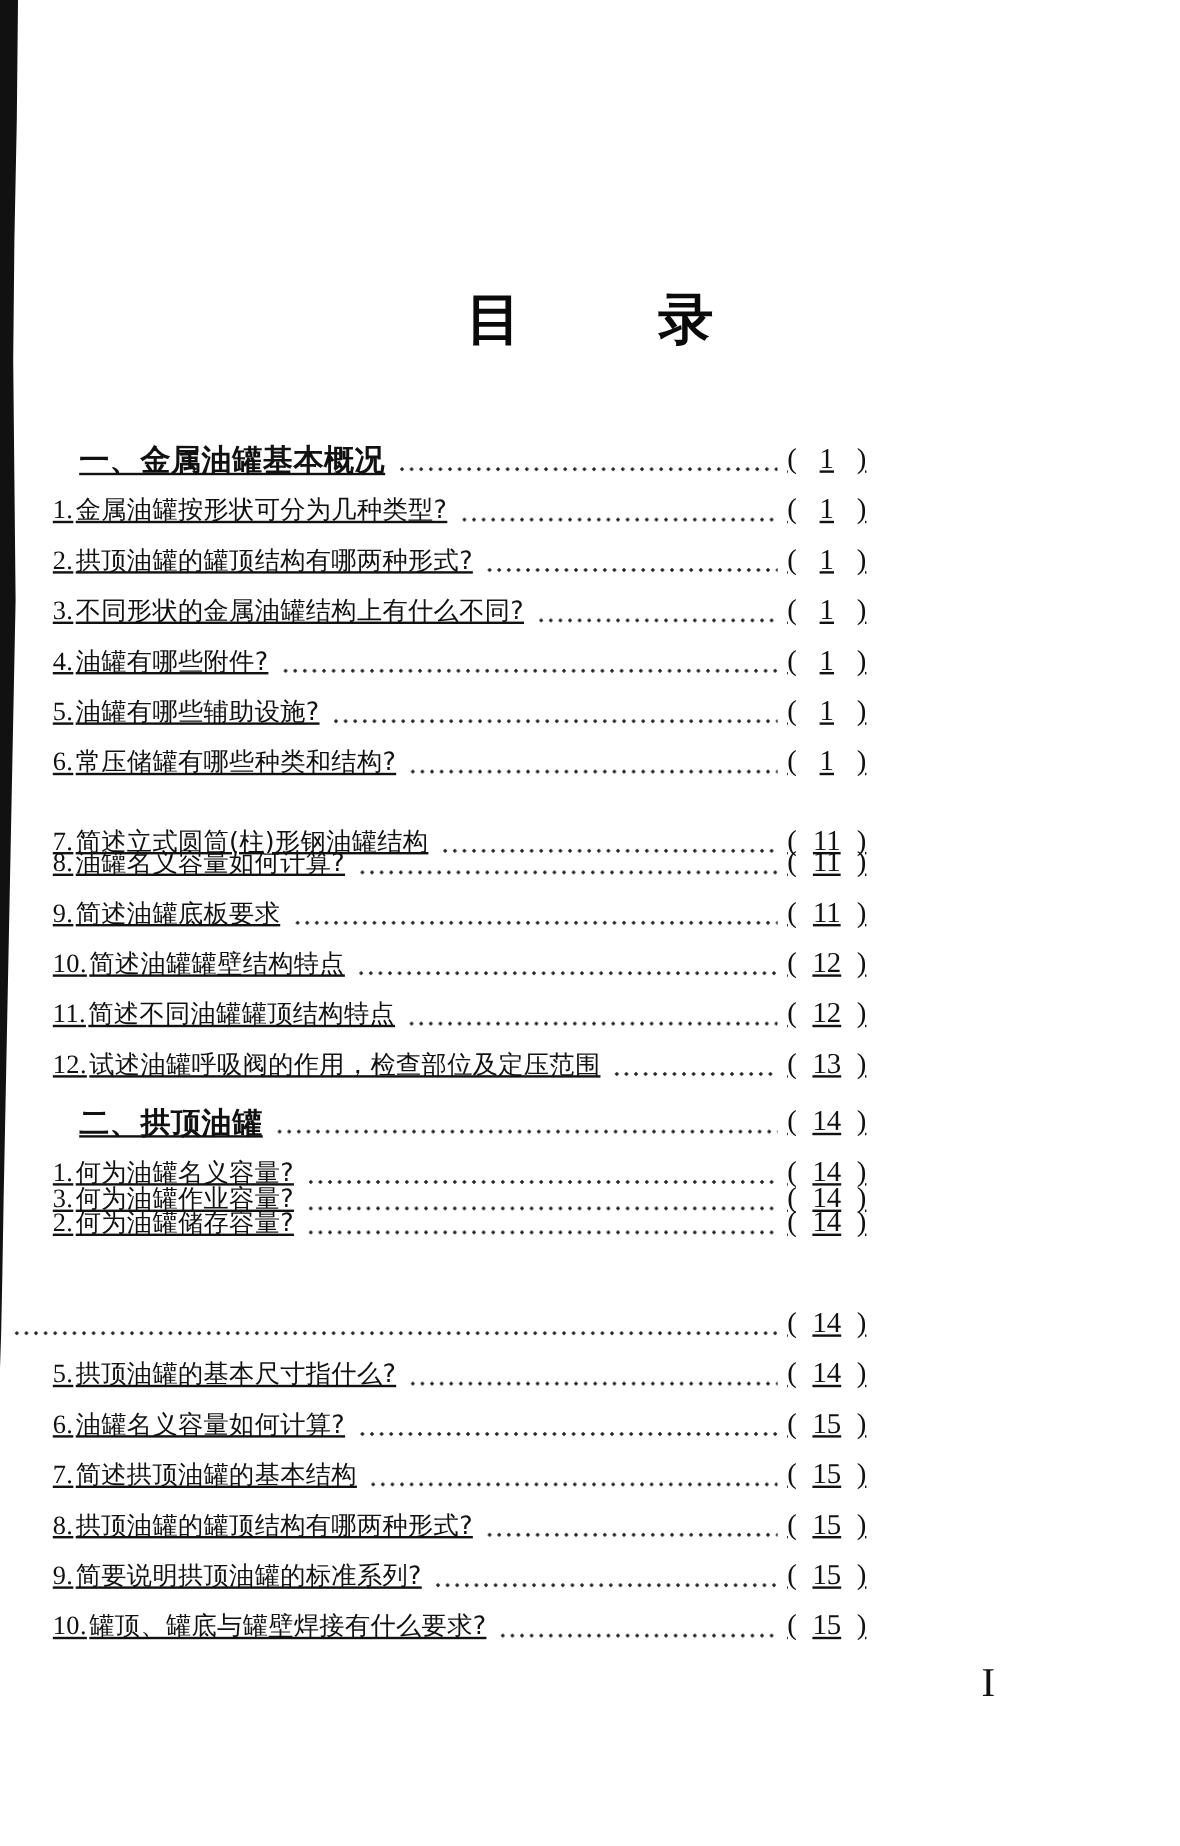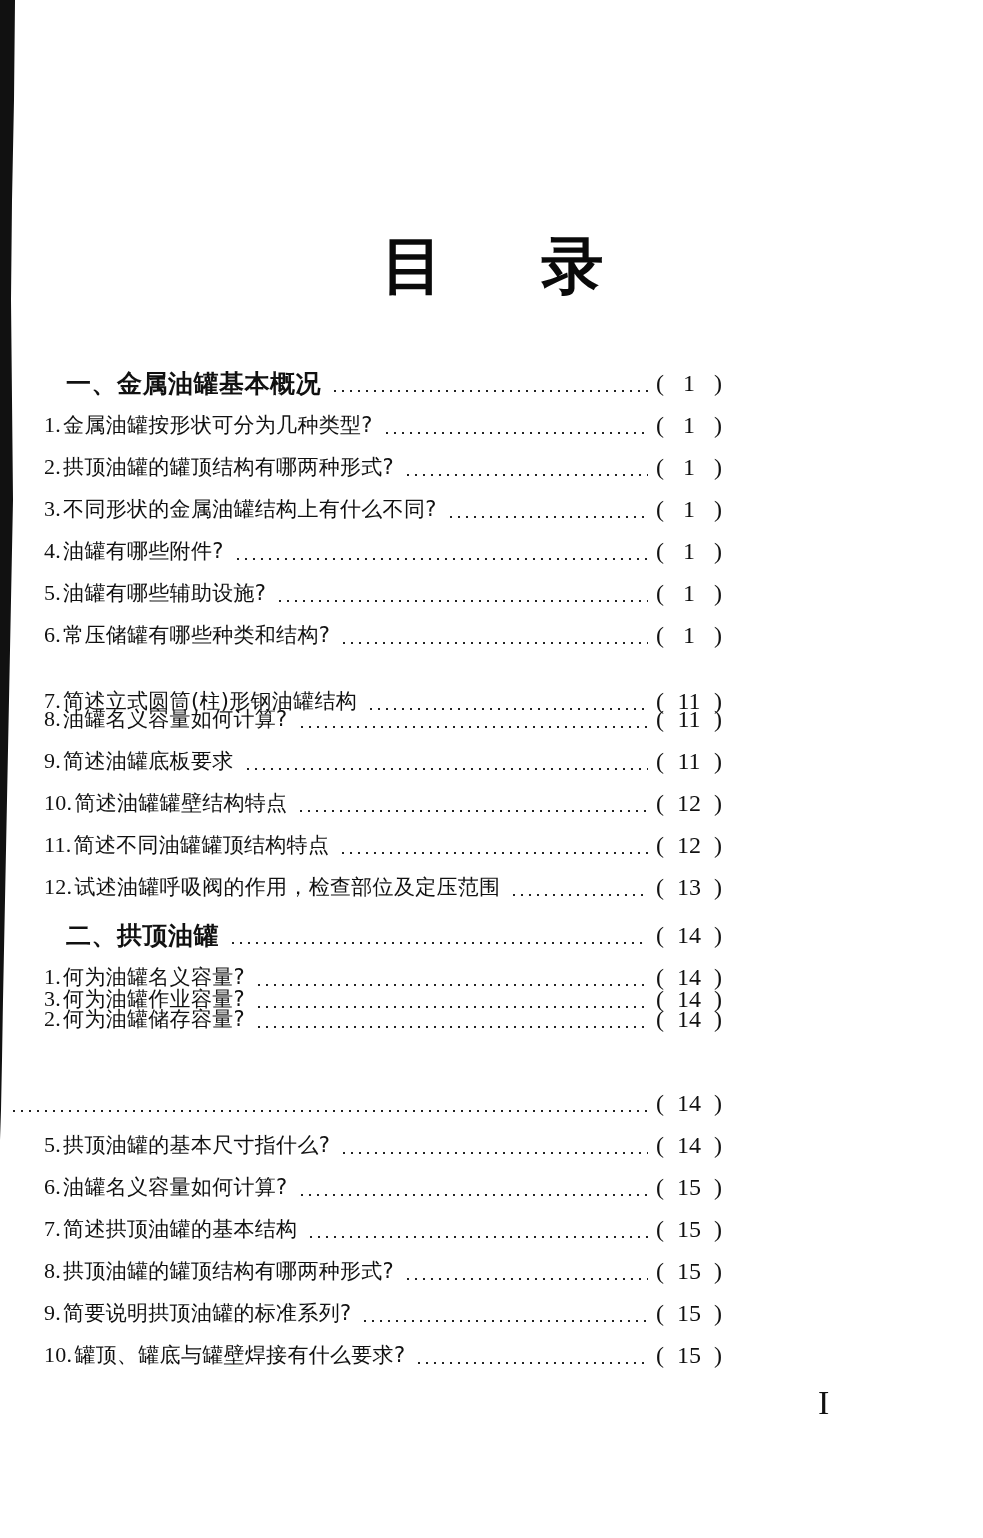--- a/index.html
+++ b/index.html
@@ -23,21 +23,21 @@
       height: 1538px;
     }
     .title {
       position: absolute;
       top: 236px;
       left: 0;
       width: 983px;
       text-align: center;
       font-family: "DejaVu Sans", "Liberation Sans", sans-serif;
       font-weight: bold;
-      font-size: 62px;
+      font-size: 46px;
       line-height: 60px;
       letter-spacing: 0;
       color: #0a0a0a;
     }
     .title .ch {
       display: inline-block;
       width: 60px;
       text-align: center;
     }
     .title .gap {
@@ -50,20 +50,21 @@
       top: 0;
       width: 983px;
     }
     .row {
       position: absolute;
       left: 0;
       width: 832px;
       height: 36px;
       display: flex;
       align-items: center;
+      text-decoration: underline;
     }
     .row .label {
       white-space: nowrap;
       flex: 0 0 auto;
     }
     .row .leader {
       flex: 1 1 auto;
       height: 36px;
       margin: 0 8px 0 10px;
       background-image: radial-gradient(circle, #222 1.2px, transparent 1.5px);

